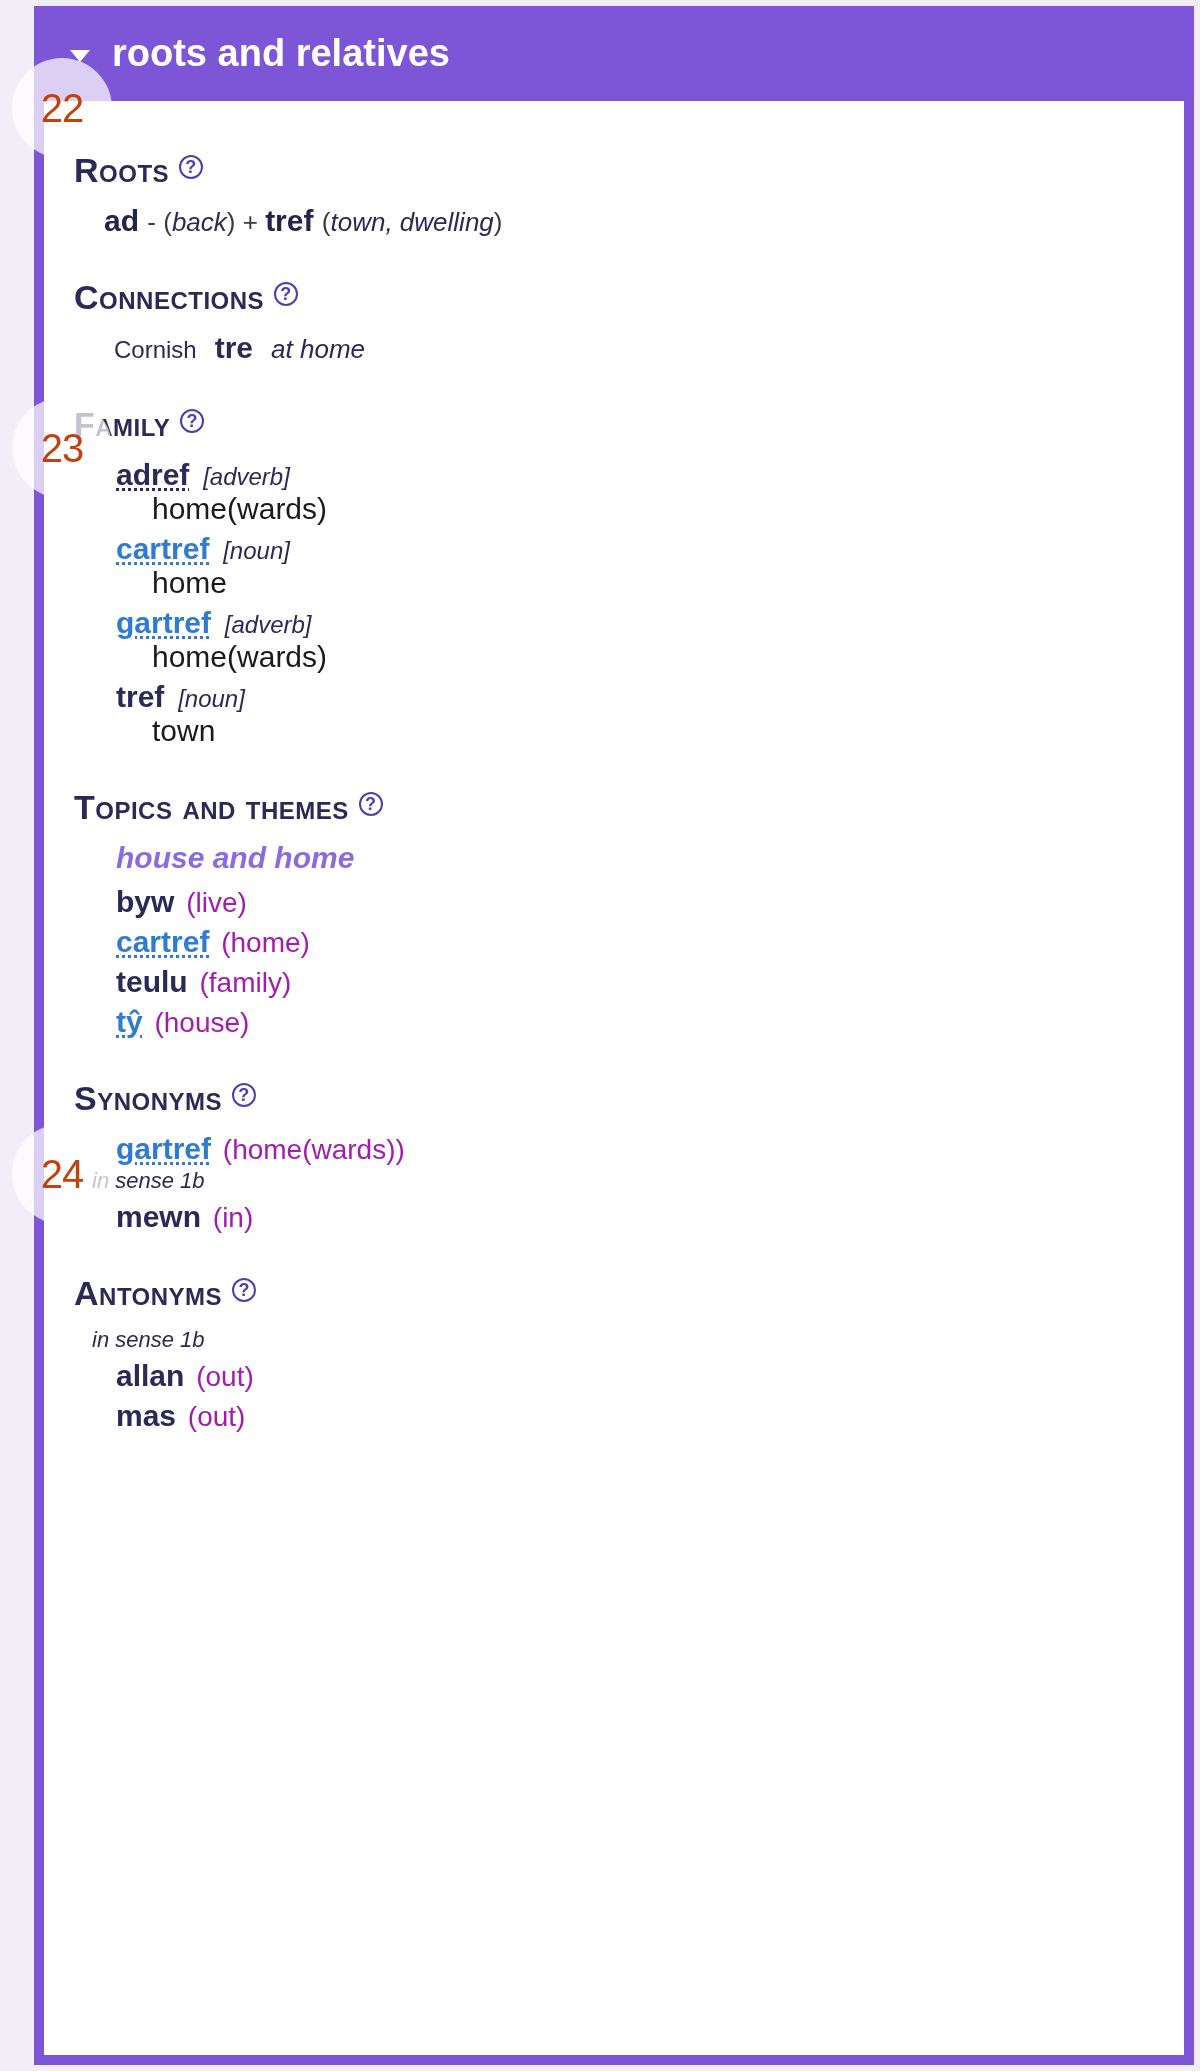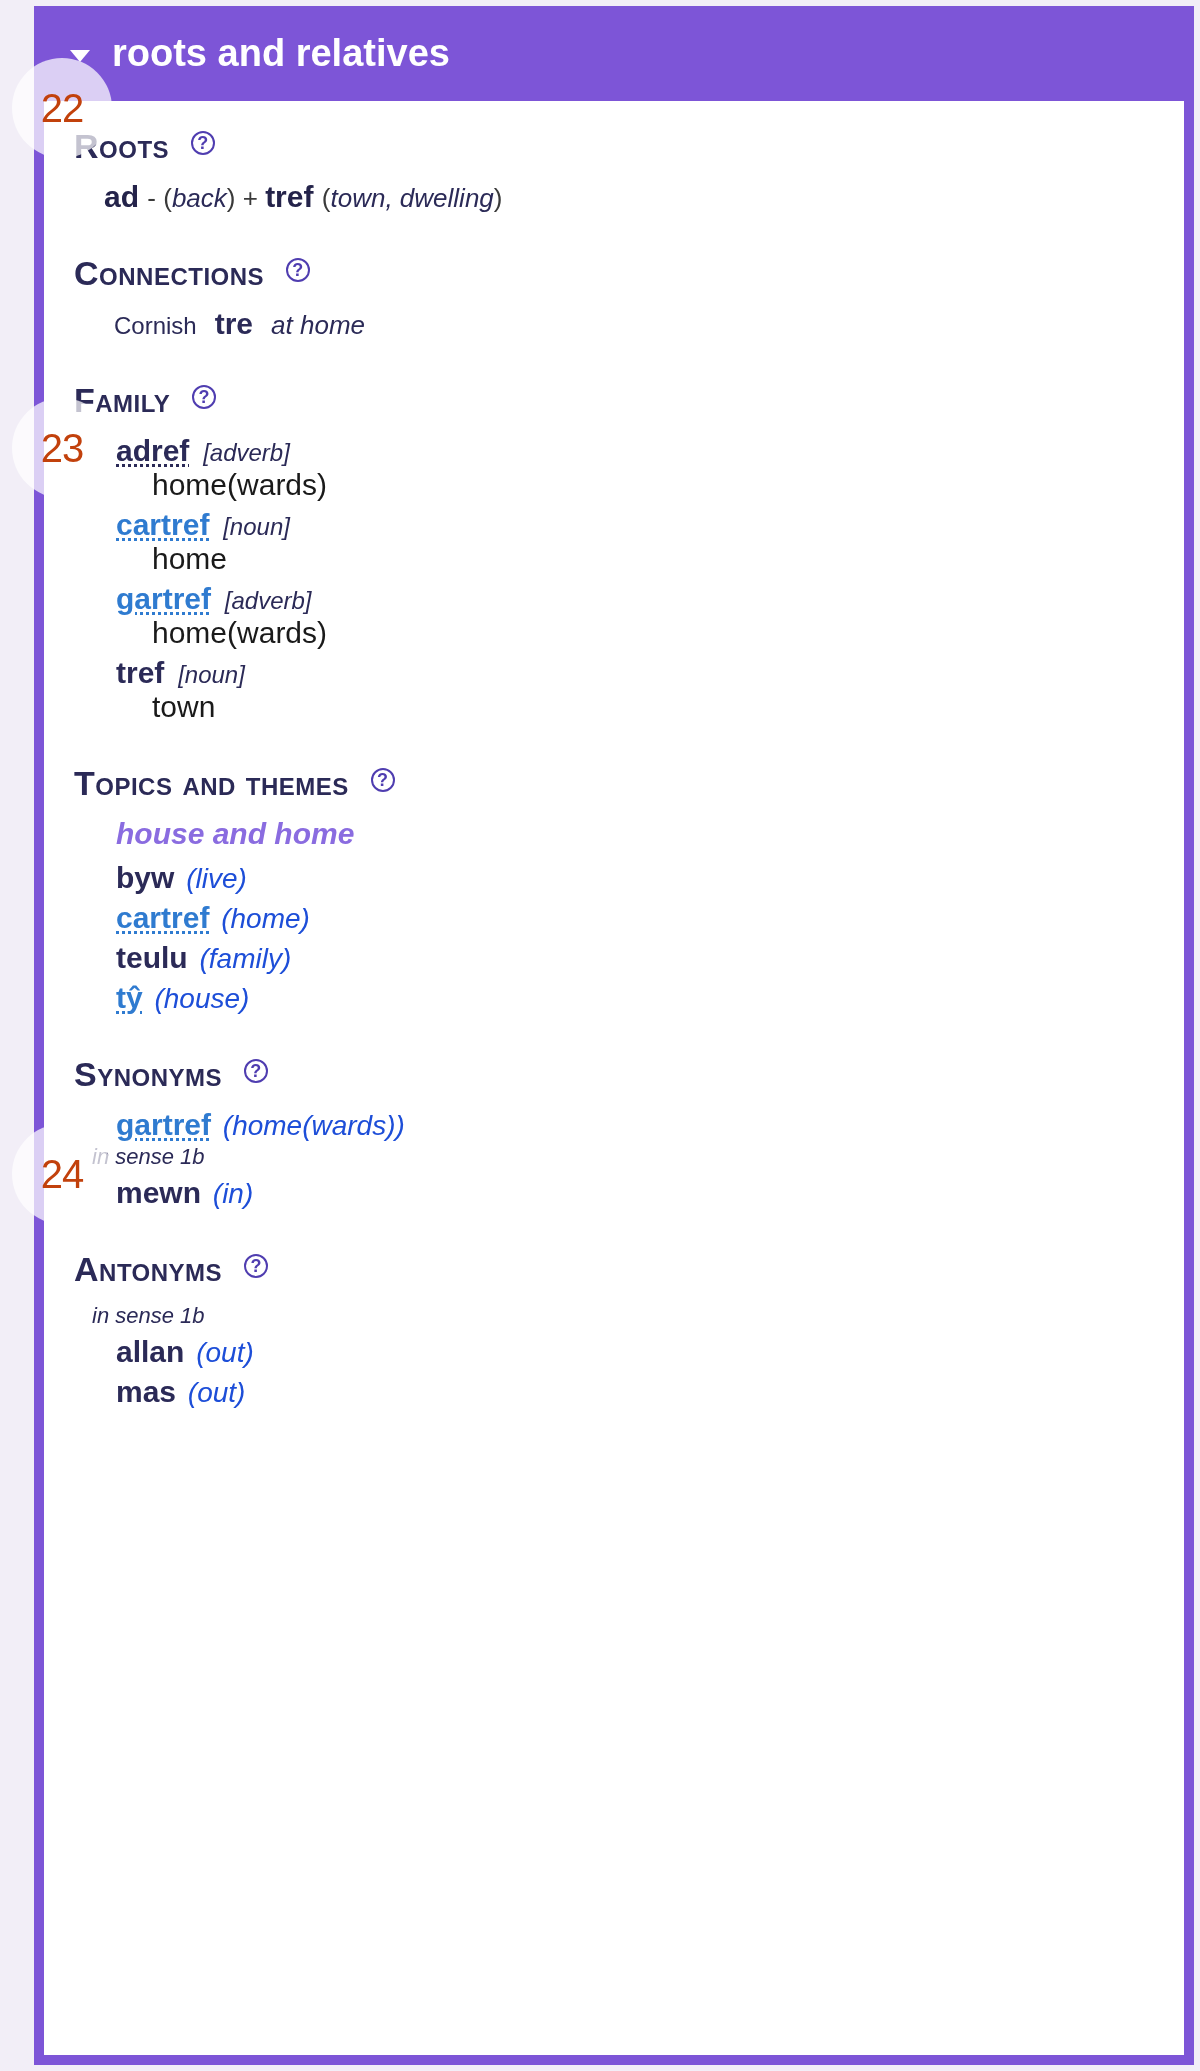--- a/index.html
+++ b/index.html
@@ -69,24 +69,24 @@
     padding: 26px 38px 30px 30px;
     color: #24234a;
   }
 
   .section { margin-bottom: 40px; }
   .section-title {
     font-variant: small-caps;
     font-weight: 700;
     font-size: 34px;
     color: #2b2a57;
-    margin: 0 0 14px 0;
+    margin: 24px 0 14px 0;
     display: flex;
     align-items: flex-start;
-    gap: 22px;
+    gap: 10px;
     letter-spacing: 0.5px;
   }
   .help {
     display: inline-flex;
     align-items: center;
     justify-content: center;
     width: 24px;
     height: 24px;
     border: 2.5px solid #4f3db0;
     color: #4f3db0;
@@ -140,22 +140,21 @@
     cursor: pointer;
     text-align: center;
   }
   .entry .pos {
     font-style: italic;
     color: #2b2a57;
     font-size: 24px;
     margin-left: 6px;
   }
   .entry .gloss-paren {
-    font-style: italic;
-    color: #1d4ed8;
+    color: #a21caf;
     font-size: 28px;
     margin-left: 4px;
   }
   .entry .def {
     display: block;
     margin-left: 36px;
     font-size: 30px;
     color: #1a1a1a;
     margin-top: 0;
   }

